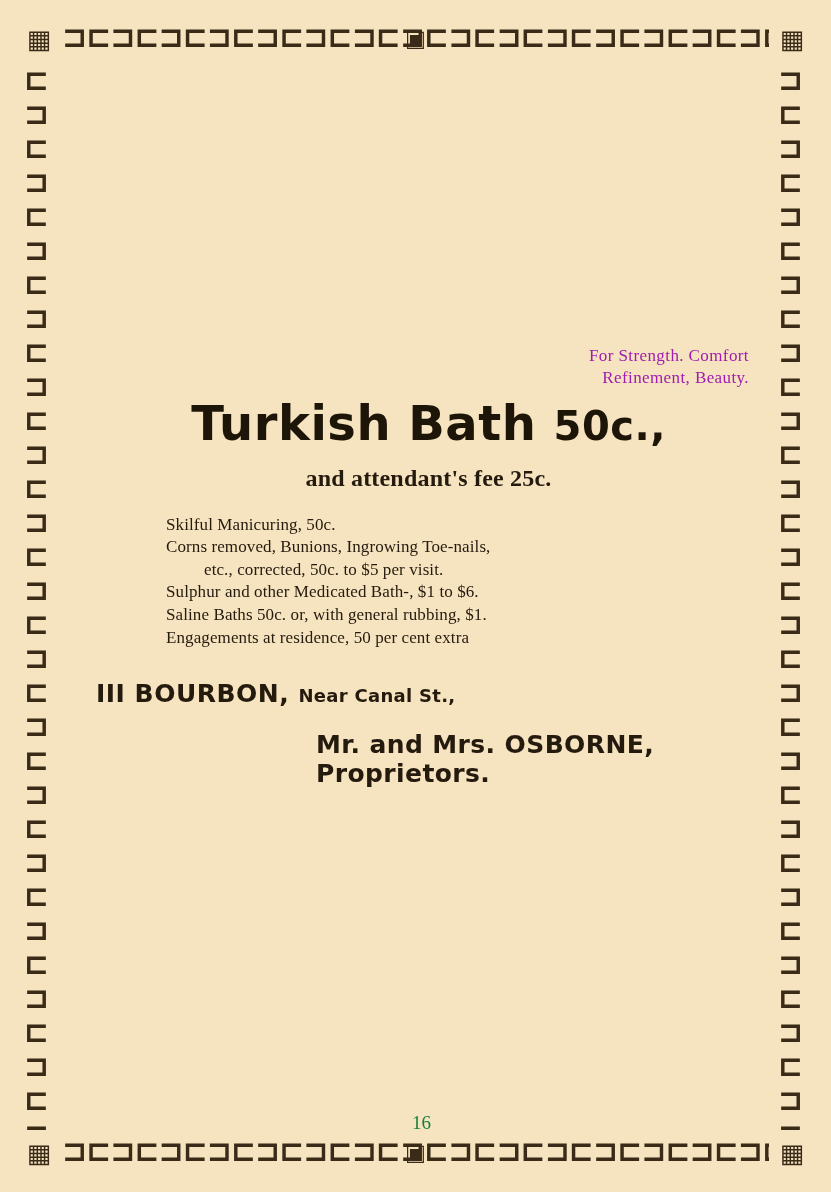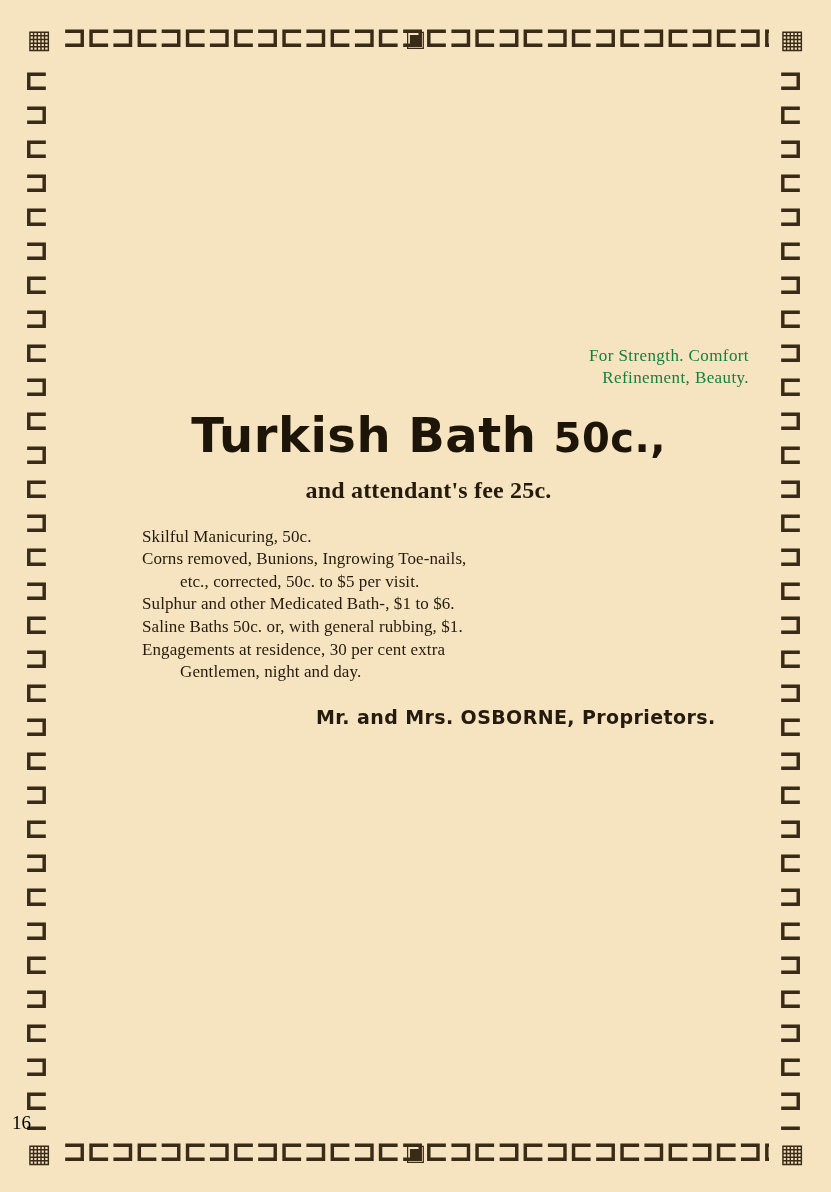--- a/index.html
+++ b/index.html
@@ -104,25 +104,25 @@
     color: #241a0e;
   }
 
   .tagline {
     text-align: right;
     font-family: "Liberation Serif", serif;
     font-size: 17px;
     line-height: 1.28;
     letter-spacing: 0.4px;
     padding-right: 12px;
-    color: #15803d;
+    color: #a21caf;
   }
 
   .headline {
-    margin-top: 18px;
+    margin-top: 6px;
     text-align: center;
     font-family: "DejaVu Sans", sans-serif;
     font-weight: 700;
     font-size: 48px;
     letter-spacing: 0.5px;
     color: #1d1508;
   }
   .headline .price {
     font-size: 40px;
   }
@@ -131,21 +131,21 @@
     margin-top: 14px;
     text-align: center;
     font-family: "Liberation Serif", serif;
     font-weight: 700;
     font-size: 24px;
     letter-spacing: 0.2px;
   }
 
   .services {
     margin-top: 22px;
-    margin-left: 46px;
+    margin-left: 70px;
     font-family: "Liberation Serif", serif;
     font-size: 17px;
     line-height: 1.33;
     letter-spacing: 0.1px;
   }
   .services div { white-space: nowrap; }
   .indent-1 { padding-left: 38px; }
   .indent-2 { padding-left: 38px; }
 
   .address {
@@ -158,33 +158,33 @@
   .address .near {
     font-size: 18px;
     letter-spacing: 0.3px;
   }
 
   .proprietors {
     margin-top: 22px;
     padding-left: 220px;
     font-family: "DejaVu Sans", sans-serif;
     font-weight: 700;
-    font-size: 19px;
+    font-size: 25px;
     letter-spacing: 0.4px;
   }
 
   .page-number {
     position: absolute;
     bottom: 58px;
     left: 0;
     right: 0;
-    text-align: left;
+    text-align: center;
     font-family: "Liberation Serif", serif;
     font-size: 19px;
-    color: #000000;
+    color: #15803d;
     padding-left: 12px;
   }
 </style>
 </head>
 <body>
 
 <div id="page">
 
   <div class="border-frame">
 
@@ -220,22 +220,25 @@
     </div>
 
     <div class="subline">and attendant's fee 25c.</div>
 
     <div class="services">
       <div>Skilful Manicuring, 50c.</div>
       <div>Corns removed, Bunions, Ingrowing Toe-nails,</div>
       <div class="indent-1">etc., corrected, 50c. to $5 per visit.</div>
       <div>Sulphur and other Medicated Bath-, $1 to $6.</div>
       <div>Saline Baths 50c. or, with general rubbing, $1.</div>
-      <div>Engagements at residence, 30 per cent extra</div>
-      <div class="indent-2">Gentlemen, night and day.</div>
-    </div>
-
+      <div>Engagements at residence, 50 per cent extra</div>
+    </div>
+
+    <div class="address">
+      <span>III BOURBON,</span>
+      <span class="near">Near Canal St.,</span>
+    </div>
 
     <div class="proprietors">Mr. and Mrs. OSBORNE, Proprietors.</div>
   </div>
 
   <div class="page-number">16</div>
 </div>
 
 </body></html>

